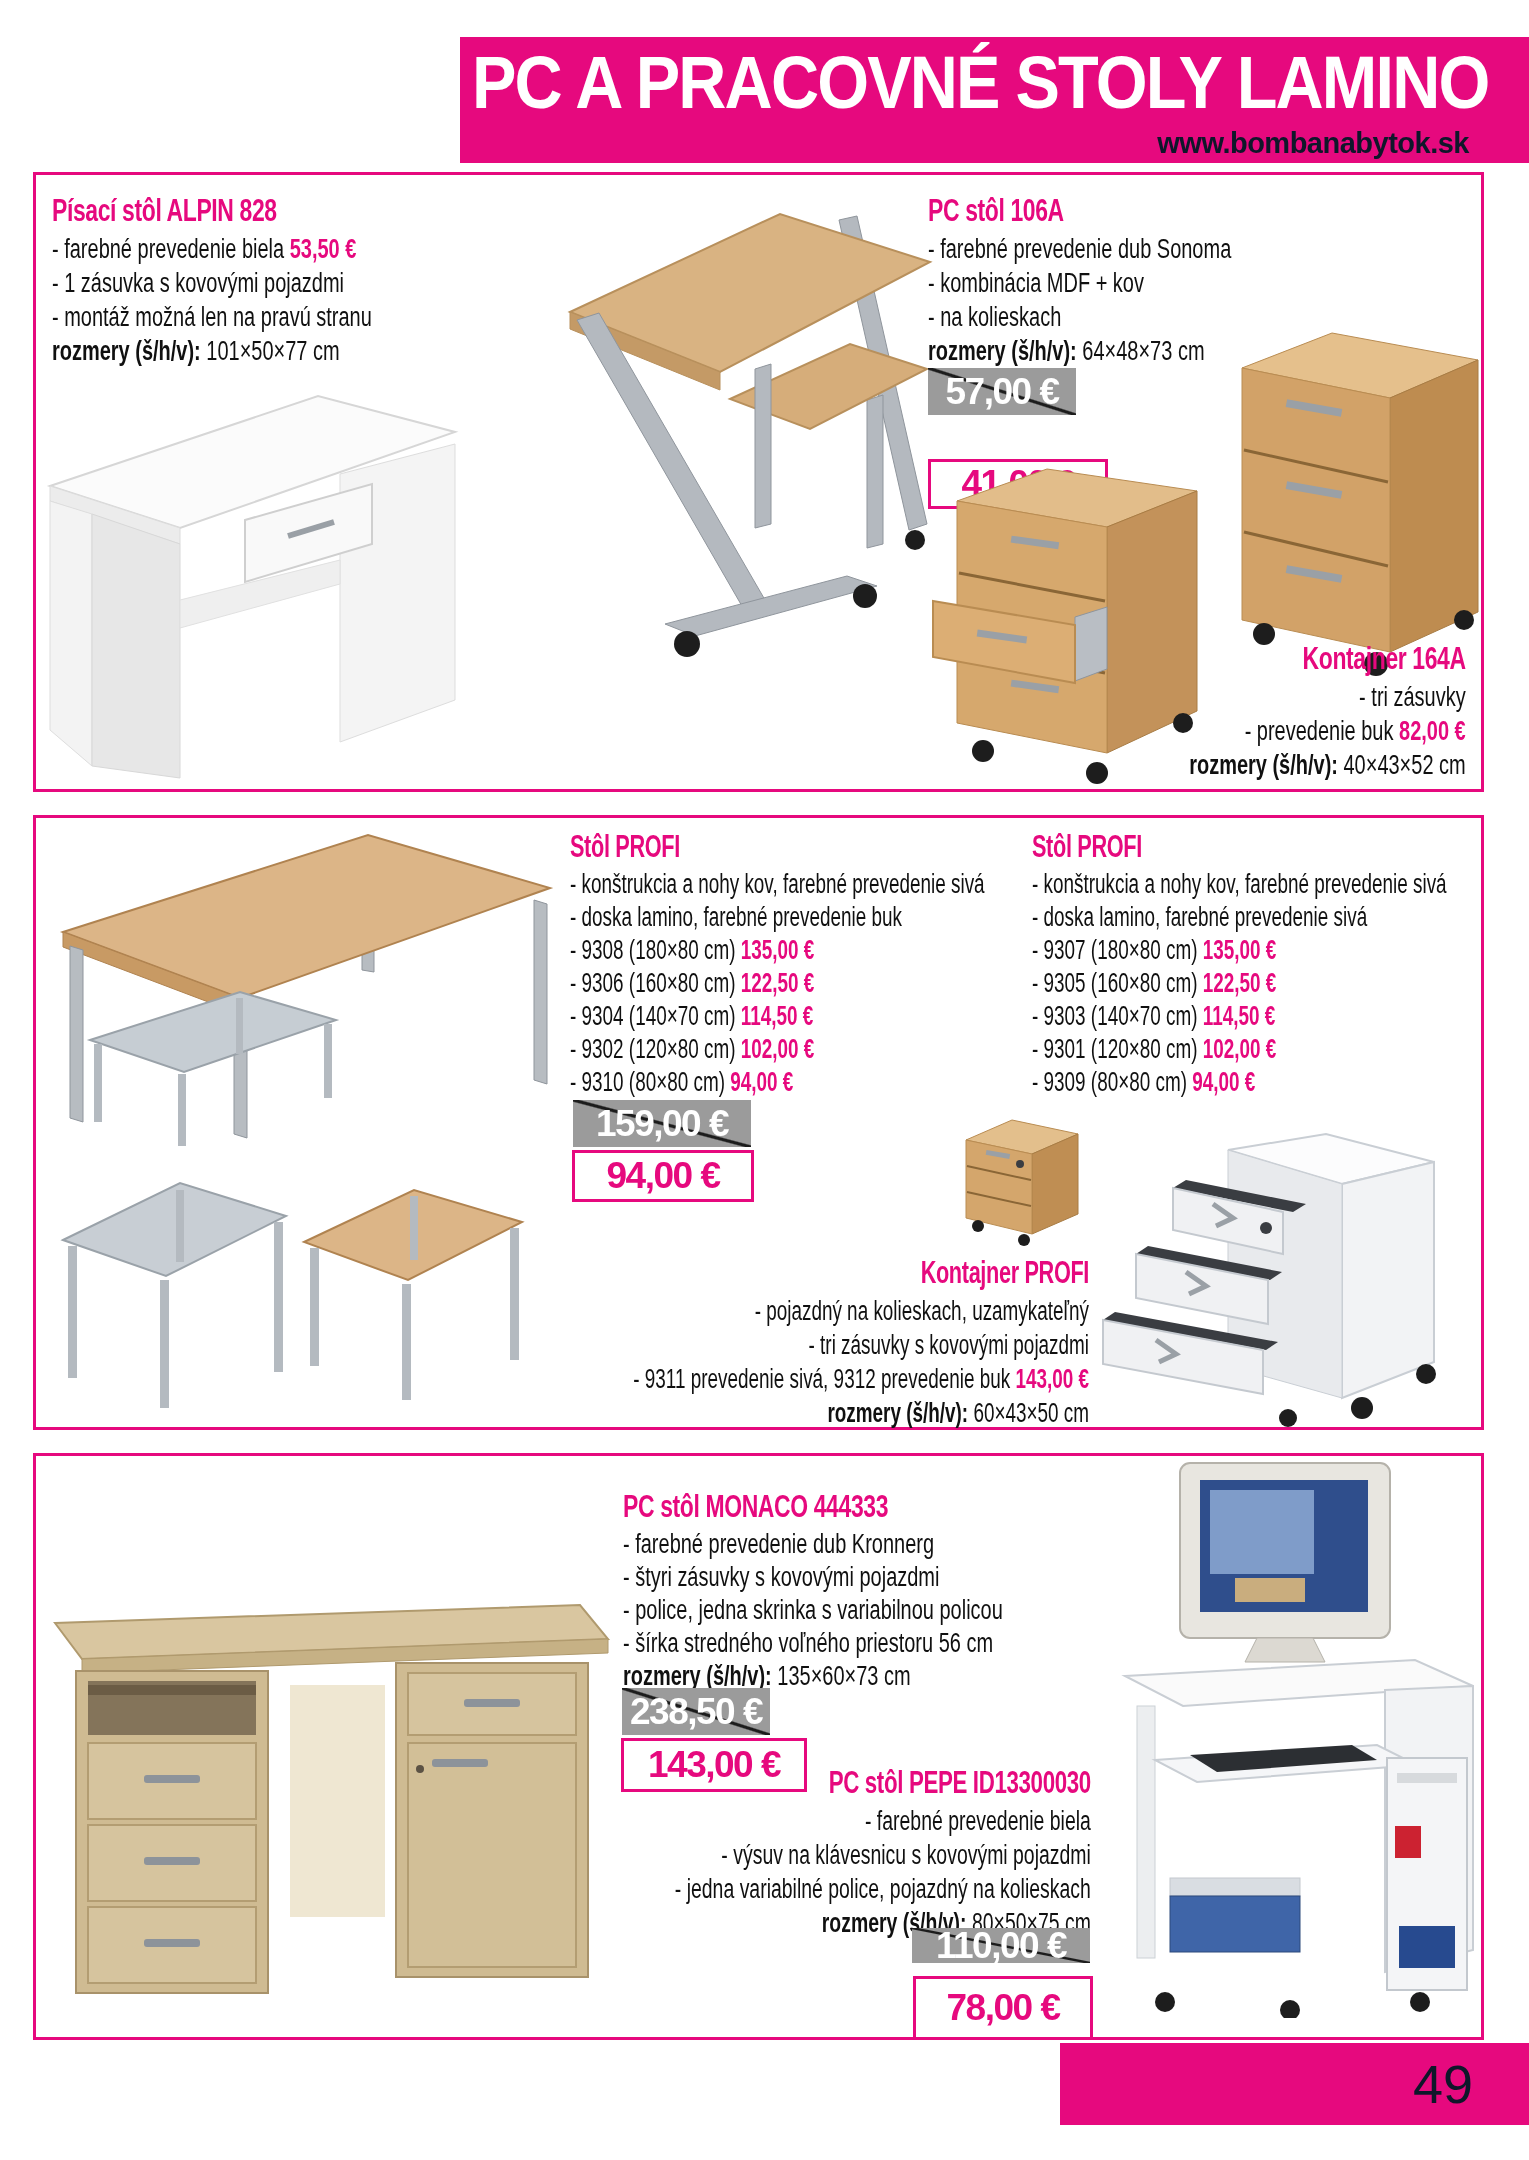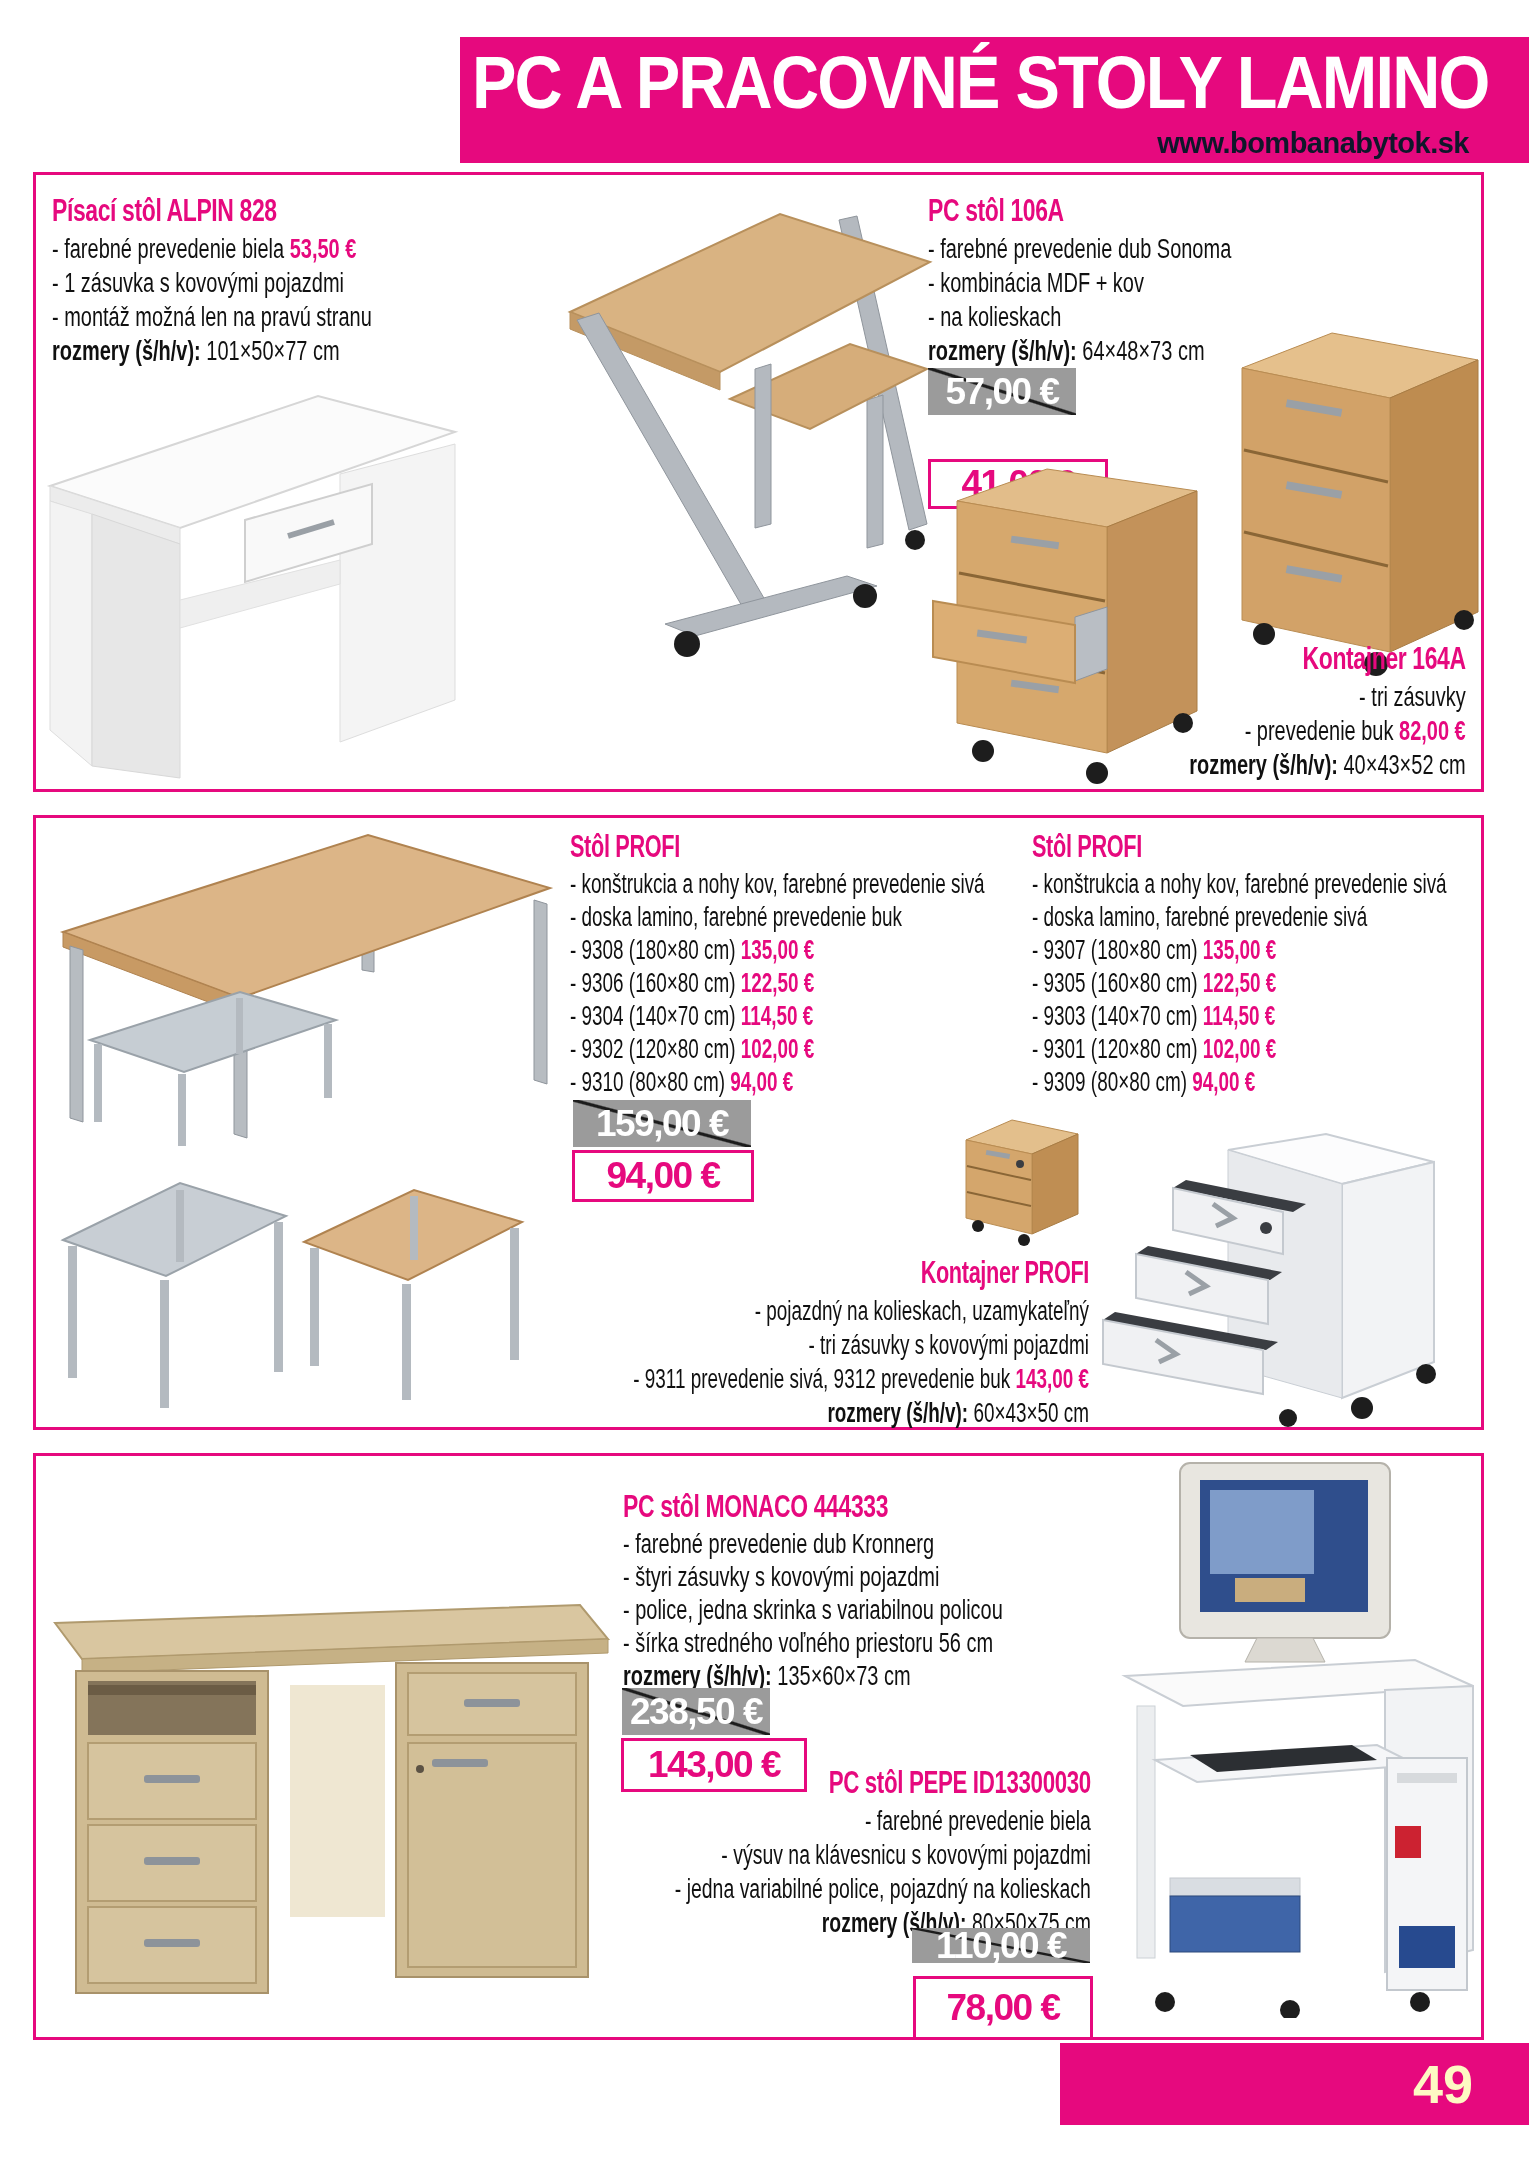--- a/index.html
+++ b/index.html
@@ -42,21 +42,21 @@
   }
   .pricebox.old{
     background:#9b9b9b;color:#fff;
     background-image:linear-gradient(to top right,transparent 47.5%,#1c1c1c 49%,#1c1c1c 51%,transparent 52.5%);
   }
   .pricebox.new{background:#fff;border:3px solid var(--pink);color:var(--pink);}
   
   #footer{
     position:absolute;left:1060px;top:2043px;width:469px;height:82px;background:var(--pink);
     display:flex;align-items:center;justify-content:flex-end;padding-right:56px;box-sizing:border-box;
-    color:#fef9c3;font-size:54px;font-weight:700;
+    color:#0f172a;font-size:54px;font-weight:400;
   }
   .img{position:absolute;}
 </style>
 </head>
 <body>
 
 <div id="page">
 
   <div id="banner">
     <div class="btitle">PC A PRACOVNÉ STOLY LAMINO</div>

